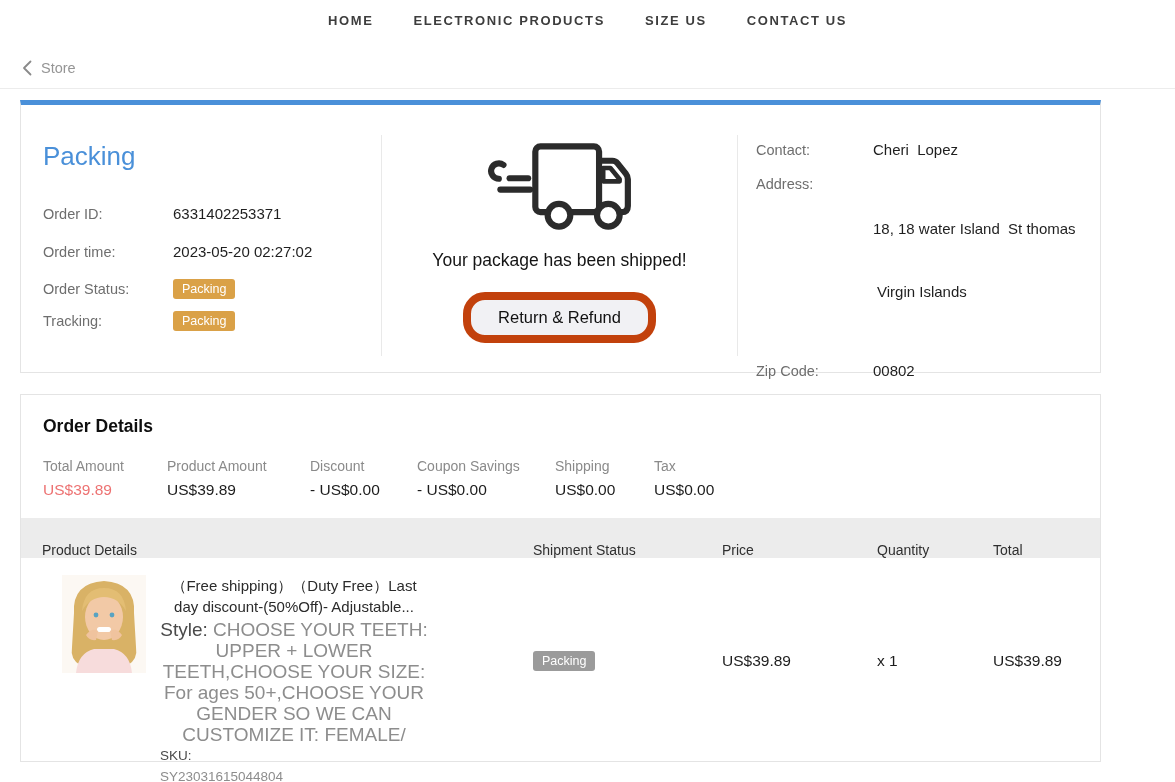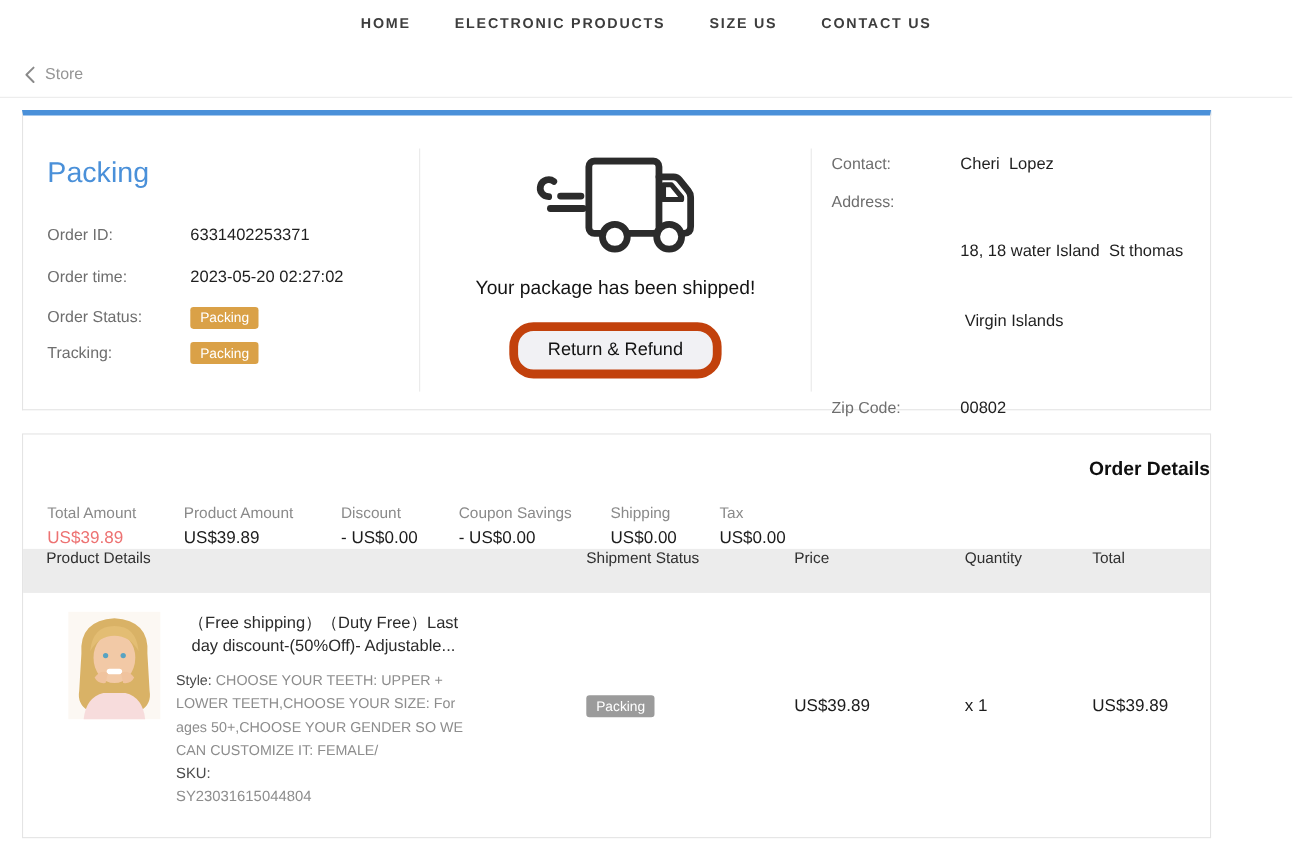--- a/index.html
+++ b/index.html
@@ -48,39 +48,39 @@
     font-size:16.5px; color:#111; font-family:inherit; cursor:pointer; }
 
   
   .col-right { width:362px; padding:34px 0 0 18px; }
   .col-right .field .lbl { width:117px; }
   .col-right .field { margin-bottom:16px; }
   .field.multi { align-items:flex-start; }
   .val .line2 { padding-left:4px; }
 
   
-  .od-title { margin:21px 0 0 22px; font-size:17.5px; font-weight:600; color:#0f0f0f;text-align:right; }
+  .od-title { margin:21px 0 0 22px; font-size:17.5px; font-weight:600; color:#0f0f0f; }
   .summary { display:flex; margin:21px 0 0 22px; }
   .sum-item .s-lbl { font-size:14px; color:#8a8a8a; }
   .sum-item .s-val { font-size:15.5px; color:#1c1c1c; margin-top:7px; }
   .sum-item.total .s-val { color:#ed7272; }
   .w1{width:124px}.w2{width:143px}.w3{width:107px}.w4{width:138px}.w5{width:99px}
 
-  .thead { height:40px; background:#ececec; display:flex;
-    align-items:flex-start; font-size:14px; color:#2f2f2f; }
+  .thead { margin-top:19px; height:40px; background:#ececec; display:flex;
+    align-items:flex-end; font-size:14px; color:#2f2f2f; }
   .c-prod{ width:512px; padding-left:21px; } .c-ship{ width:189px; }
   .c-price{ width:155px; } .c-qty{ width:116px; } .c-total{ flex:1; }
 
   .prow { display:flex; height:206px; }
   .prow > div { display:flex; align-items:center; }
   .prow .c-prod { align-items:flex-start; padding-top:17px; }
   .p-img { width:84px; height:98px; margin-left:20px; flex:none; cursor:pointer; }
   .p-text { margin-left:14px; width:268px; }
   .p-title { font-size:15px; line-height:21px; color:#2b2b2b; text-align:center; cursor:pointer; }
-  .p-style { font-size:13px; line-height:21px; margin-top:10px; color:#8d8d8d; }
+  .p-style { font-size:19px; line-height:21px; margin-top:2px; color:#8d8d8d;text-align:center; }
   .p-style .k, .p-sku .k { color:#4a4a4a; }
   .p-sku { font-size:13.5px; line-height:21px; color:#8d8d8d; }
   .money { font-size:15.5px; color:#1c1c1c; }
 </style>
 </head>
 <body>
 
 <nav class="nav">
   <a>HOME</a>
   <a>ELECTRONIC PRODUCTS</a>

